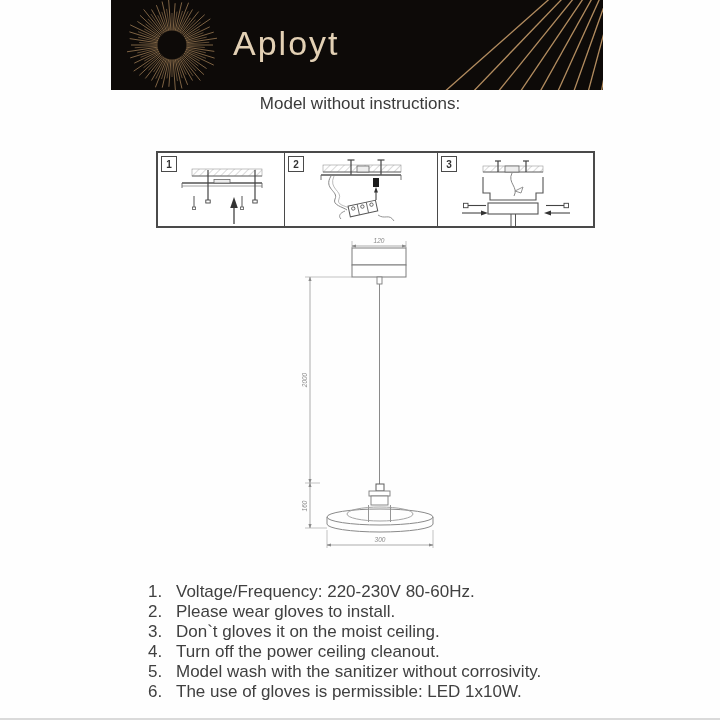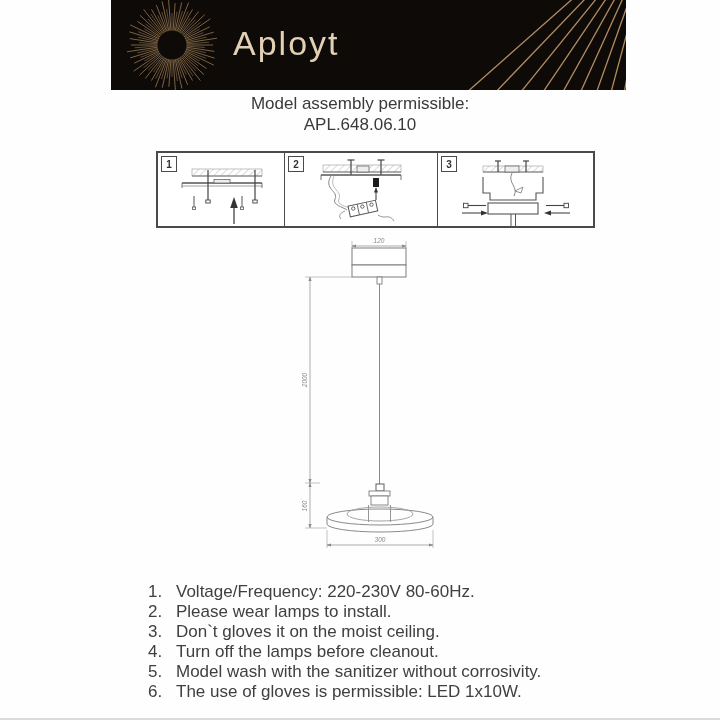--- a/index.html
+++ b/index.html
@@ -3,21 +3,21 @@
 <meta charset="utf-8">
 <style>
   html,body{margin:0;padding:0;background:#ffffff;}
   .page{
     position:relative;width:720px;height:720px;background:#fefefe;
     font-family:"Liberation Sans", sans-serif;overflow:hidden;
   }
   
   .header{
     position:absolute;left:111px;top:0;width:492px;height:90px;
-    background:#0d0a08;overflow:hidden;padding-left:23px;
+    background:#0d0a08;overflow:hidden;
   }
   .sunburst{position:absolute;left:14px;top:0;width:94px;height:90px;}
   .corner-rays{position:absolute;right:0;top:0;width:210px;height:90px;}
   .brand{
     position:absolute;left:122px;top:24px;
     color:#e2d0b4;font-size:34px;font-weight:400;letter-spacing:2px;
   }
   
   .title-block{position:absolute;left:0;top:93px;width:720px;text-align:center;
     color:#3a3a3a;font-size:17px;line-height:21px;font-weight:500;}
@@ -155,22 +155,21 @@
           <line x1="240" y1="-75" x2="28" y2="187" stroke="#C59B69" stroke-width="1.3" opacity="0.9"></line>
           <line x1="240" y1="-75" x2="4" y2="171" stroke="#C59B69" stroke-width="1.3" opacity="0.9"></line>
           <line x1="240" y1="-75" x2="-20" y2="155" stroke="#C59B69" stroke-width="1.3" opacity="0.9"></line>
         </svg>
     </span>
     <div class="brand">Aployt</div>
   </div>
 
   
   <div class="title-block">
-    <div>Model assembly permissible:</div>
-    <div>APL.648.06.10</div>
+    <div>Model without instructions:</div>
   </div>
 
   
   <div class="steps">
 
     <div class="step">
       <div class="step-num">1</div>
       <span>
       <svg width="127" height="73" viewBox="0 0 127 73">
         <defs>
@@ -308,29 +307,29 @@
   </span>
 
   
   <div class="instructions">
     <div class="instr-row">
       <span class="instr-num">1.</span>
       <span class="instr-text">Voltage/Frequency: 220-230V 80-60Hz.</span>
     </div>
     <div class="instr-row">
       <span class="instr-num">2.</span>
-      <span class="instr-text">Please wear lamps to install.</span>
+      <span class="instr-text">Please wear gloves to install.</span>
     </div>
     <div class="instr-row">
       <span class="instr-num">3.</span>
       <span class="instr-text">Don`t gloves it on the moist ceiling.</span>
     </div>
     <div class="instr-row">
       <span class="instr-num">4.</span>
-      <span class="instr-text">Turn off the lamps before cleanout.</span>
+      <span class="instr-text">Turn off the power ceiling cleanout.</span>
     </div>
     <div class="instr-row">
       <span class="instr-num">5.</span>
       <span class="instr-text">Model wash with the sanitizer without corrosivity.</span>
     </div>
     <div class="instr-row">
       <span class="instr-num">6.</span>
       <span class="instr-text">The use of gloves is permissible: LED 1x10W.</span>
     </div>
   </div>

